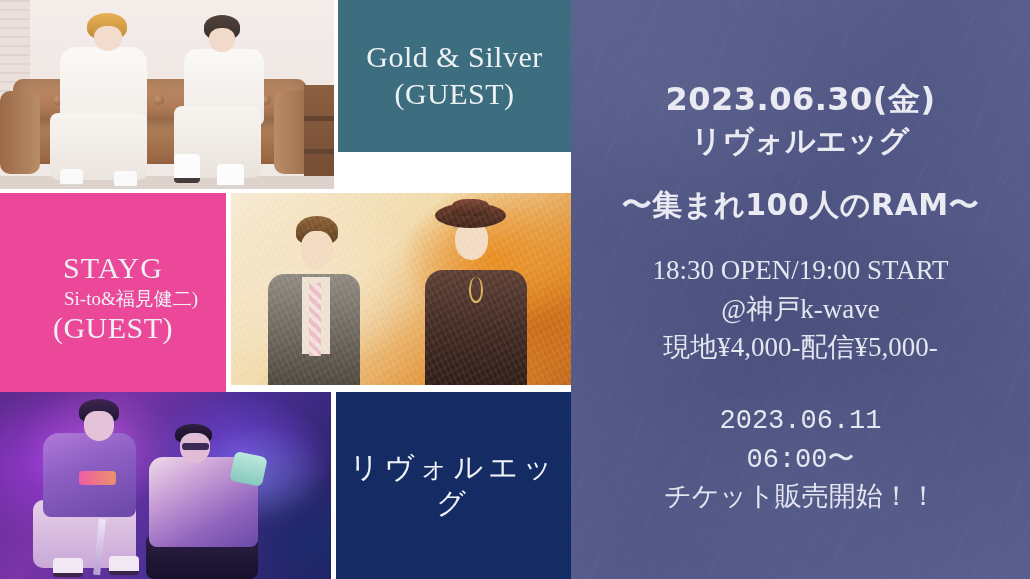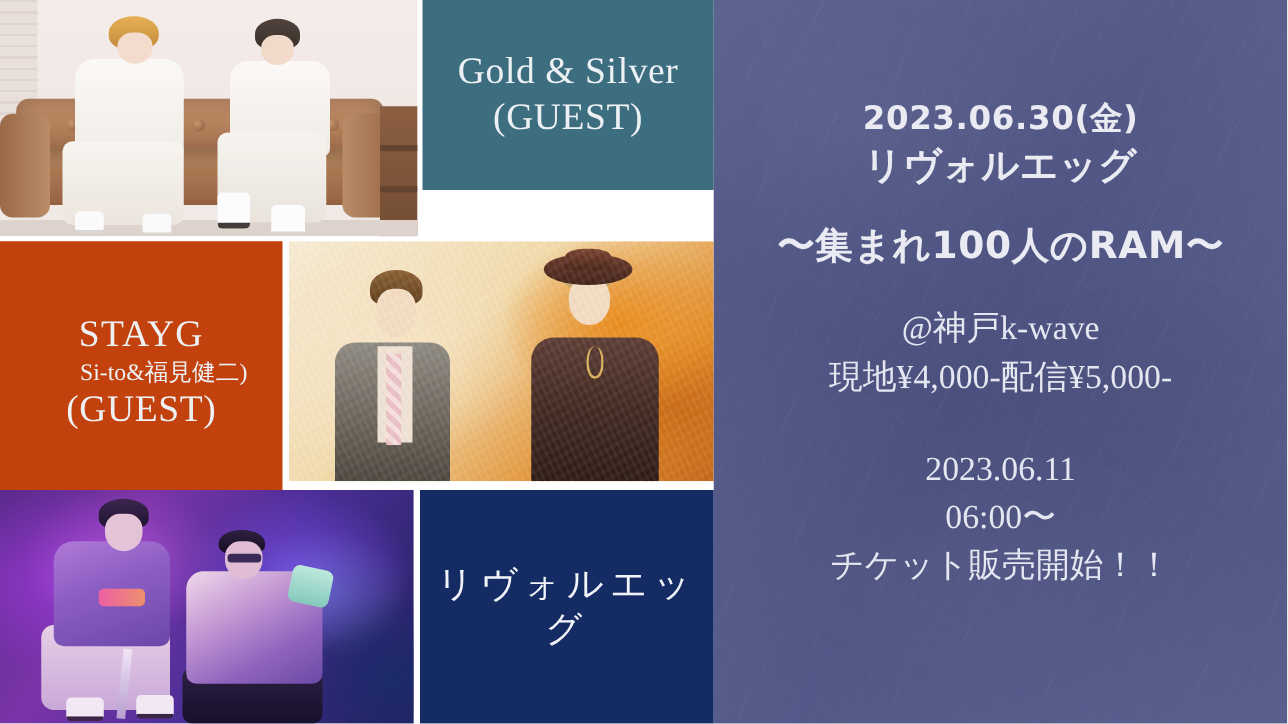--- a/index.html
+++ b/index.html
@@ -17,21 +17,21 @@
     position:absolute;left:0;top:0;width:571px;height:579px;
     background:#ffffff;
   }
   .cell{position:absolute;overflow:hidden;}
 
   
   .cell-photo-duo{left:0;top:0;width:334px;height:189px;}
   .cell-gold{left:338px;top:0;width:233px;height:152px;background:#3d6e80;}
 
   
-  .cell-stayg{left:0;top:193px;width:226px;height:211px;background:#c2410c;}
+  .cell-stayg{left:0;top:193px;width:226px;height:211px;background:#ec4899;}
   .cell-photo-warm{left:231px;top:193px;width:340px;height:192px;}
 
   
   .cell-photo-neon{left:0;top:392px;width:331px;height:187px;}
   .cell-revol{left:336px;top:392px;width:235px;height:187px;background:#152b63;}
 
   
   .ph{position:absolute;inset:0;}
 
   
@@ -209,32 +209,32 @@
       radial-gradient(ellipse 60% 26% at 42% 82%, rgba(255,255,255,.045), rgba(255,255,255,0) 70%);}
 
   .right-inner{position:relative;z-index:2;height:100%;
     display:flex;flex-direction:column;align-items:center;}
 
   .headline{
     margin-top:78px;text-align:center;color:#e9eaf2;
     font-family:"DejaVu Sans", sans-serif;font-weight:700;
     line-height:1.34;letter-spacing:.5px;
   }
-  .hl1{font-size:26px;text-align:center;}
+  .hl1{font-size:32px;text-align:center;}
   .hl2{font-size:30px;}
   .hl3{font-size:30px;}
   .hl4{font-size:30px;margin-top:24px;}
 
   .details{
     margin-top:26px;text-align:center;color:#e4e6f0;
     font-family:"Liberation Serif", serif;font-size:27px;line-height:1.42;
   }
   .sale{
     margin-top:36px;text-align:center;color:#e4e6f0;
-    font-family:Liberation Serif, serif;font-size:27px;line-height:1.42;
+    font-family:Liberation Mono, monospace;font-size:27px;line-height:1.42;
   }
 </style>
 </head>
 <body>
 
 <div class="poster">
 
   <div class="collage">
 
     <div class="cell cell-photo-duo">
@@ -341,20 +341,21 @@
 
     <div class="right-inner">
 
       <div class="headline">
         <div class="hl1">2023.06.30(金)</div>
         <div class="hl2">リヴォルエッグ</div>
         <div class="hl4">〜集まれ100人のRAM〜</div>
       </div>
 
       <div class="details">
+        <div>18:30 OPEN/19:00 START</div>
         <div>@神戸k-wave</div>
         <div>現地¥4,000-配信¥5,000-</div>
       </div>
 
       <div class="sale">
         <div>2023.06.11</div>
         <div>06:00〜</div>
         <div>チケット販売開始！！</div>
       </div>
 

